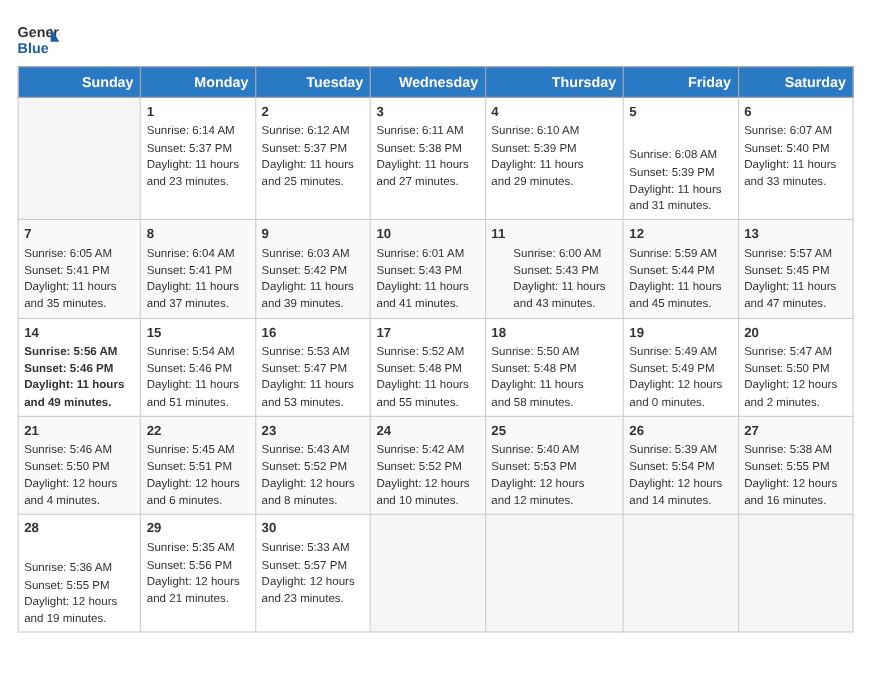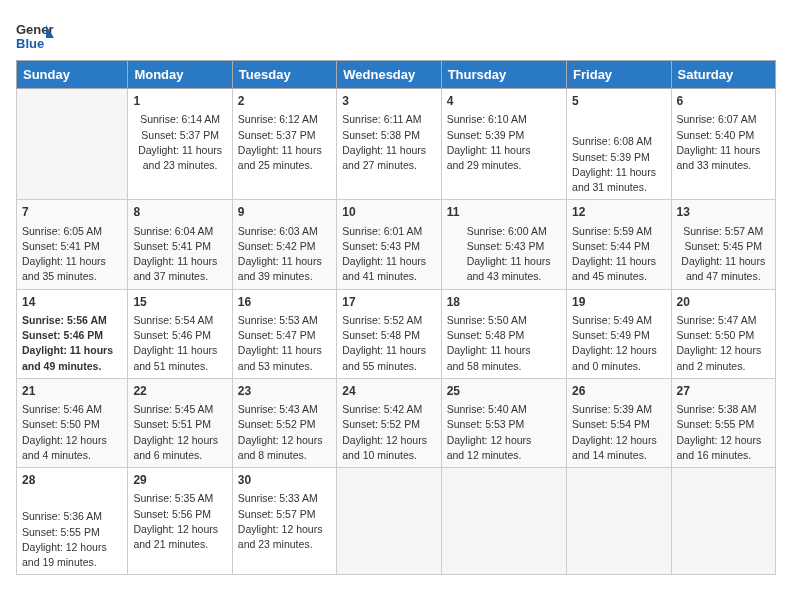--- a/index.html
+++ b/index.html
@@ -36,21 +36,21 @@
       color: #555;
     }
     table {
       width: 100%;
       border-collapse: collapse;
       font-size: 11px;
     }
     thead tr th {
       background-color: #2979c4;
       color: white;
-      text-align: left;
+      text-align: right;
       padding: 6px 6px;
       font-size: 13px;
       font-weight: bold;
       border: 1px solid #aaa;
     }
     tbody tr td {
       vertical-align: top;
       border: 1px solid #ccc;
       padding: 4px 5px;
       min-height: 70px;
@@ -104,21 +104,21 @@
         <th>Thursday</th>
         <th>Friday</th>
         <th>Saturday</th>
       </tr>
   </thead>
   <tbody id="calendar-body">
   <tr>
         <td class="empty"></td>
         <td>
           <span class="day-number">1</span>
-          <div class="day-info" style="white-space: pre-line; text-align: center;">Sunrise: 6:14 AM
+          <div class="day-info" style="white-space: pre-line;">Sunrise: 6:14 AM
 Sunset: 5:37 PM
 Daylight: 11 hours
 and 23 minutes.</div>
         </td>
         <td>
           <span class="day-number">2</span>
           <div class="day-info" style="white-space: pre-line;">Sunrise: 6:12 AM
 Sunset: 5:37 PM
 Daylight: 11 hours
 and 25 minutes.</div>
@@ -190,21 +190,21 @@
         </td>
         <td>
           <span class="day-number">12</span>
           <div class="day-info" style="white-space: pre-line;">Sunrise: 5:59 AM
 Sunset: 5:44 PM
 Daylight: 11 hours
 and 45 minutes.</div>
         </td>
         <td>
           <span class="day-number">13</span>
-          <div class="day-info" style="white-space: pre-line; text-align: center;">Sunrise: 5:57 AM
+          <div class="day-info" style="white-space: pre-line;">Sunrise: 5:57 AM
 Sunset: 5:45 PM
 Daylight: 11 hours
 and 47 minutes.</div>
         </td>
       </tr>
       <tr>
         <td>
           <span class="day-number">14</span>
           <div class="day-info" style="white-space: pre-line; font-weight: bold;">Sunrise: 5:56 AM
 Sunset: 5:46 PM

